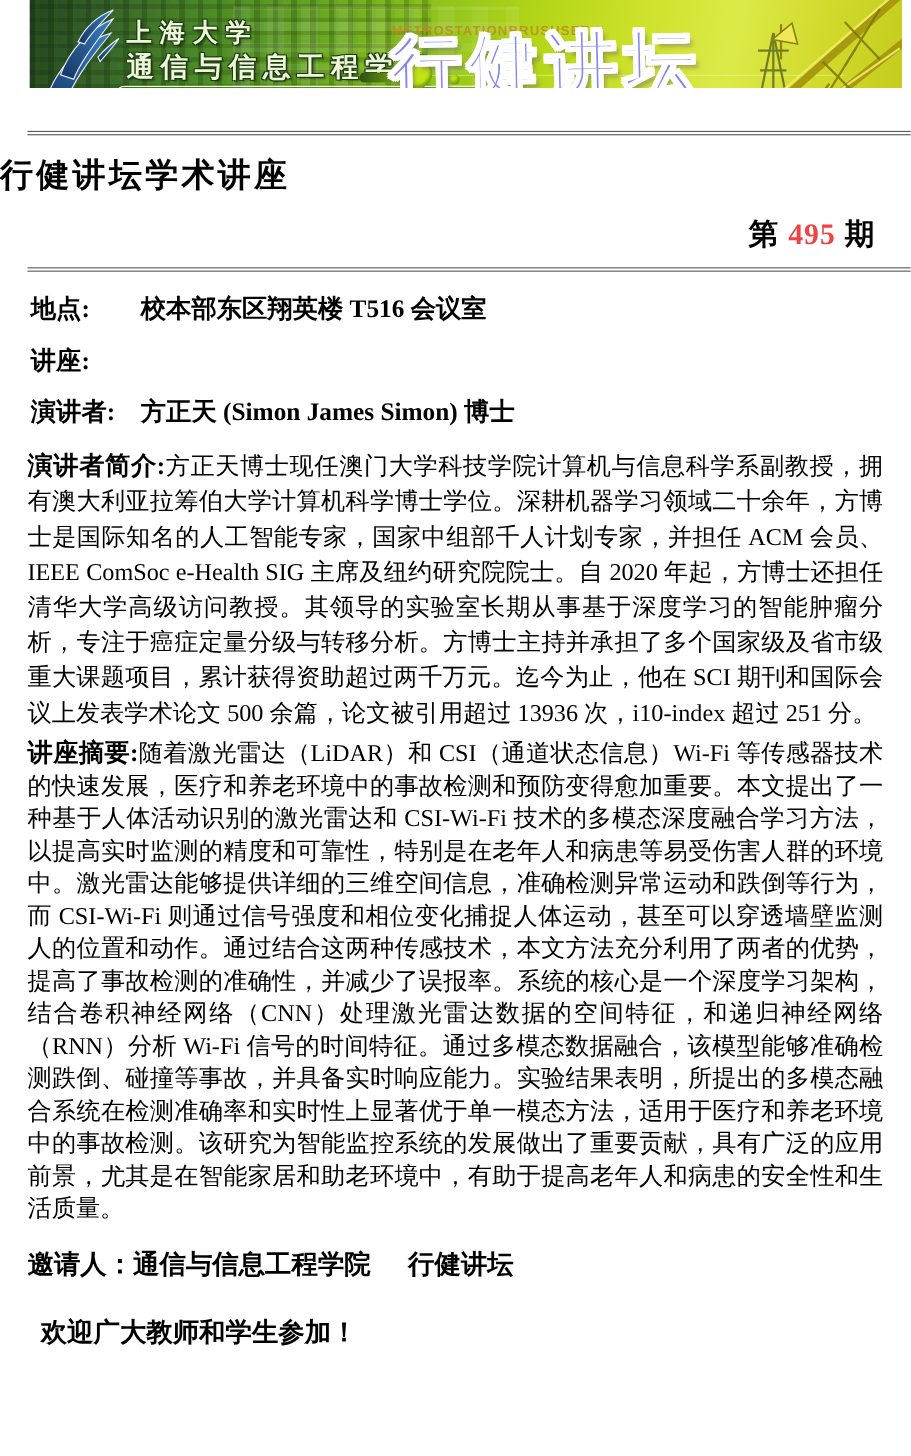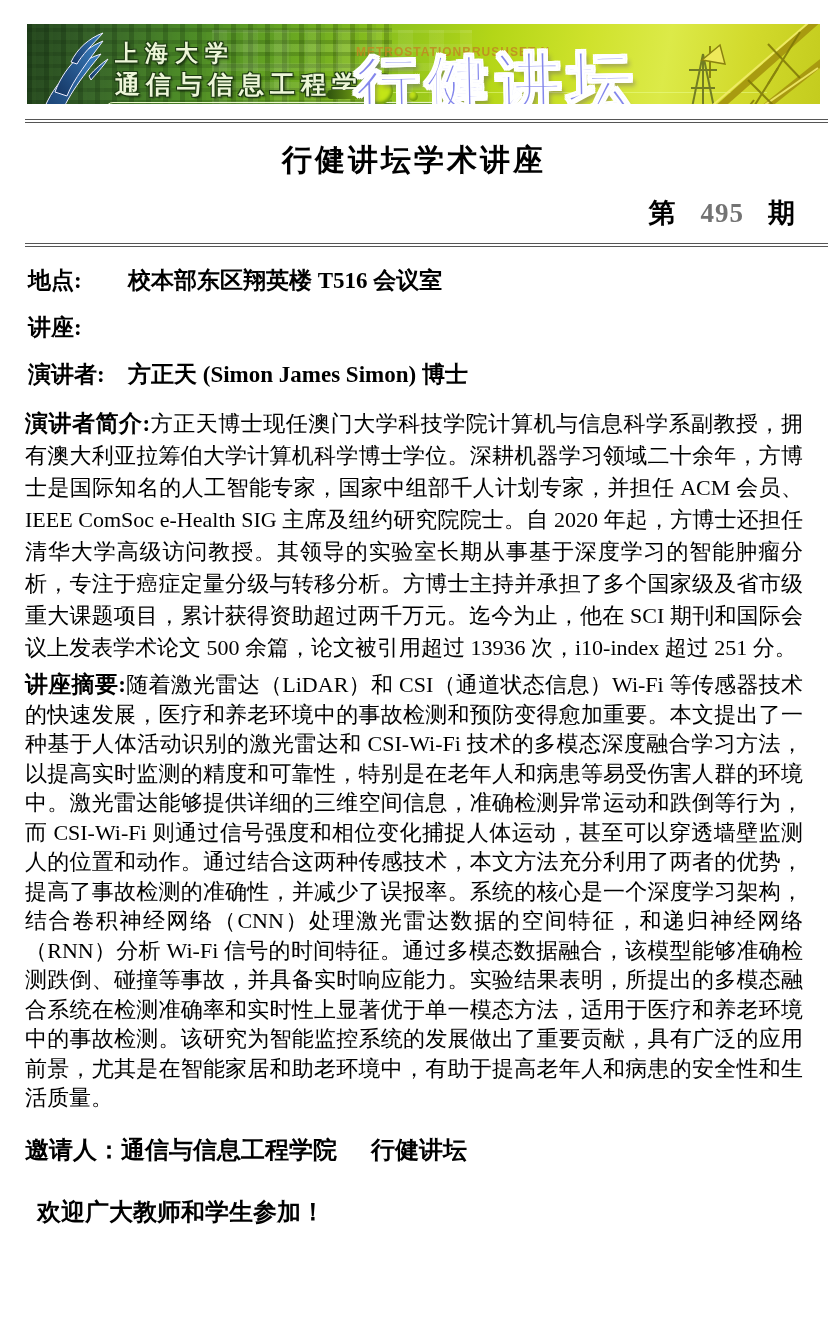--- a/index.html
+++ b/index.html
@@ -3,21 +3,21 @@
 <meta charset="utf-8">
 <style>
   html,body{margin:0;padding:0;}
   body{
     width:828px;height:1324px;background:#ffffff;color:#000;
     font-family:"Liberation Serif","DejaVu Serif",serif;
     overflow:hidden;position:relative;
   }
   
   .banner{
-    position:absolute;left:27px;top:24px;width:793px;height:80px;overflow:hidden;
+    position:absolute;left:27px;top:0;width:793px;height:80px;overflow:hidden;
     background:linear-gradient(100deg,
       #24451e 0%, #38652a 9%, #4c8a27 20%, #66a522 32%,
       #8fc31d 46%, #b4d617 58%, #cfe22c 70%, #dcea48 80%,
       #d2da2c 90%, #c4cc1e 100%);
   }
   .banner-circuit{
     position:absolute;left:0;top:0;width:46%;height:100%;
     background:
       repeating-linear-gradient(90deg, rgba(8,28,6,.38) 0 5px, rgba(70,120,45,.18) 5px 9px, transparent 9px 17px),
       repeating-linear-gradient(0deg, rgba(8,28,6,.30) 0 4px, transparent 4px 12px);
@@ -79,28 +79,28 @@
   .mast-svg{position:absolute;left:652px;top:28px;z-index:2;opacity:.8;}
   
   .hrule{
     margin-left:25px;height:2px;
     border-top:1px solid #555;border-bottom:1px solid #555;
   }
   .hrule-1{margin-top:119px;} 
   .hrule-2{margin-top:11px;}
   
   .doc-title{
-    margin:19px 0 0 0;text-align:center;
+    margin:19px 0 0 0;
     font-size:30px;font-weight:bold;letter-spacing:3px;line-height:36px;
   }
   .issue{
     margin-top:16px;text-align:right;padding-right:32px;
     font-size:27px;font-weight:bold;line-height:38px;letter-spacing:1px;
   }
-  .issue-number{color:#737373;margin:0 24px;}
+  .issue-number{color:#ef4444;margin:0 8px;}
   
   .info{margin:10px 0 0 28px;font-size:23px;font-weight:bold;line-height:47px;}
   .info-row{display:flex;align-items:flex-start;}
   .info-label{flex:0 0 100px;width:100px;}
   .info-value{flex:1;}
   .talk-line2{padding-left:14px;}
   
   .para{margin:10px 25px 0 25px;font-size:22px;text-align:justify;}
   .bio{line-height:32px;}
   .abstract{line-height:29.5px;margin-top:6px;}

